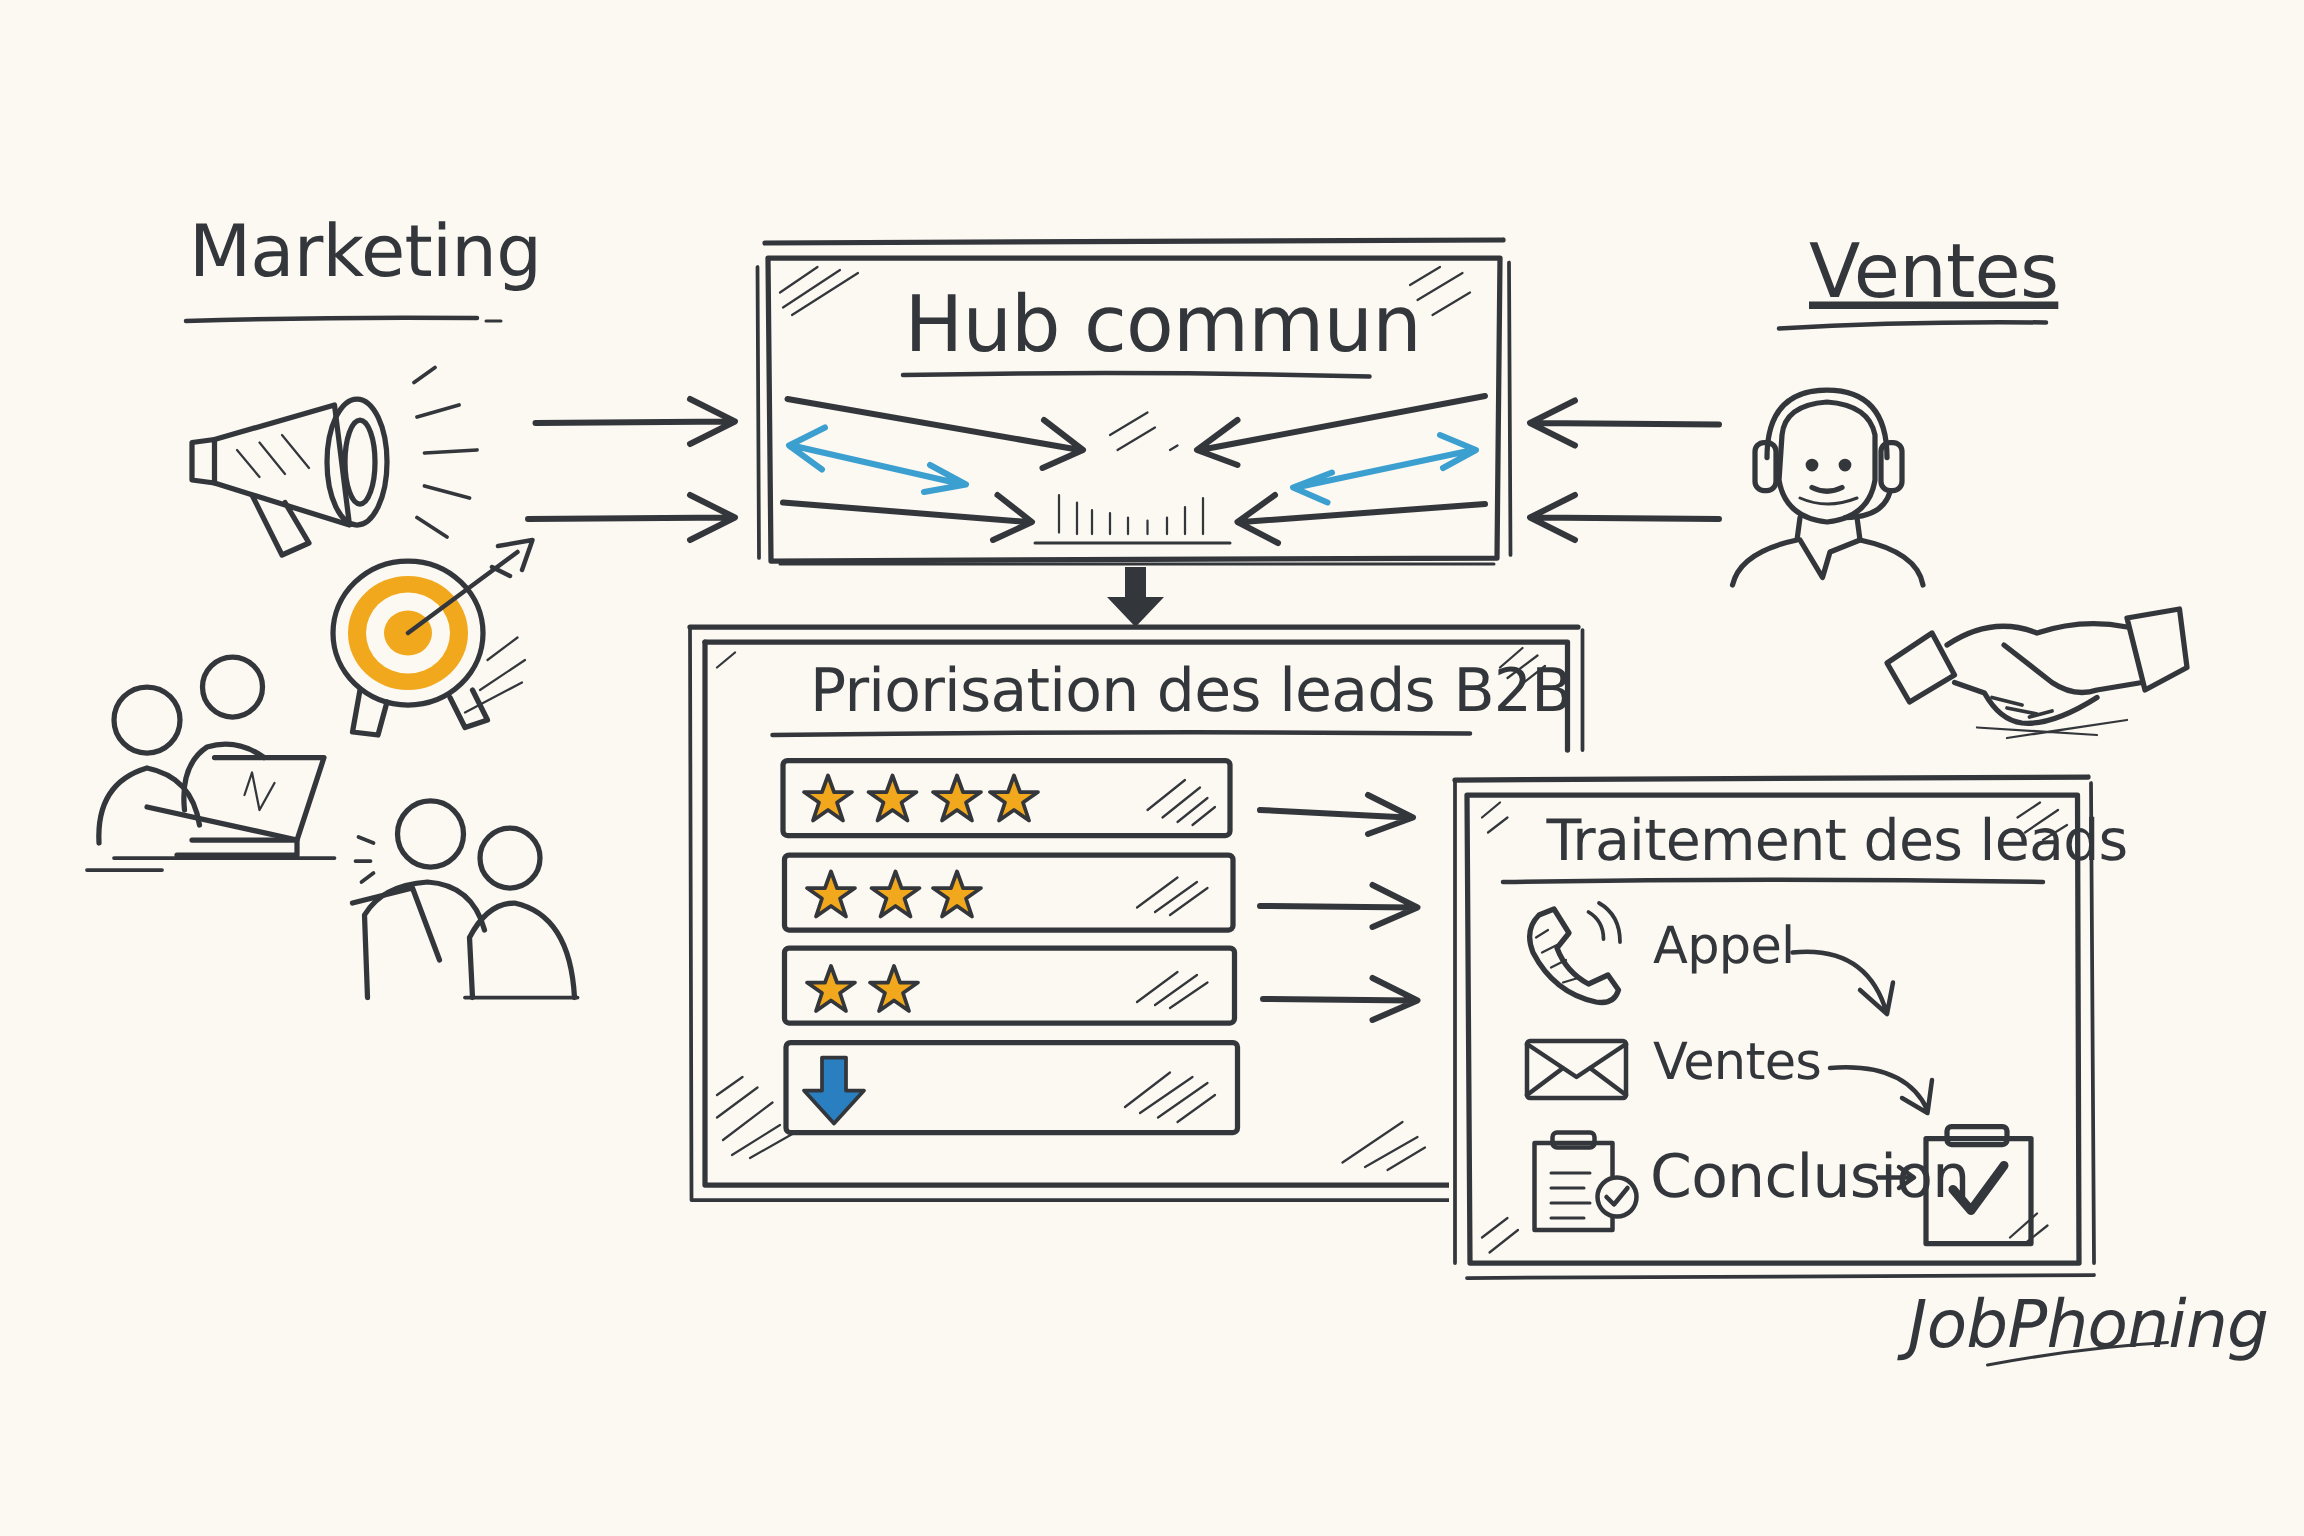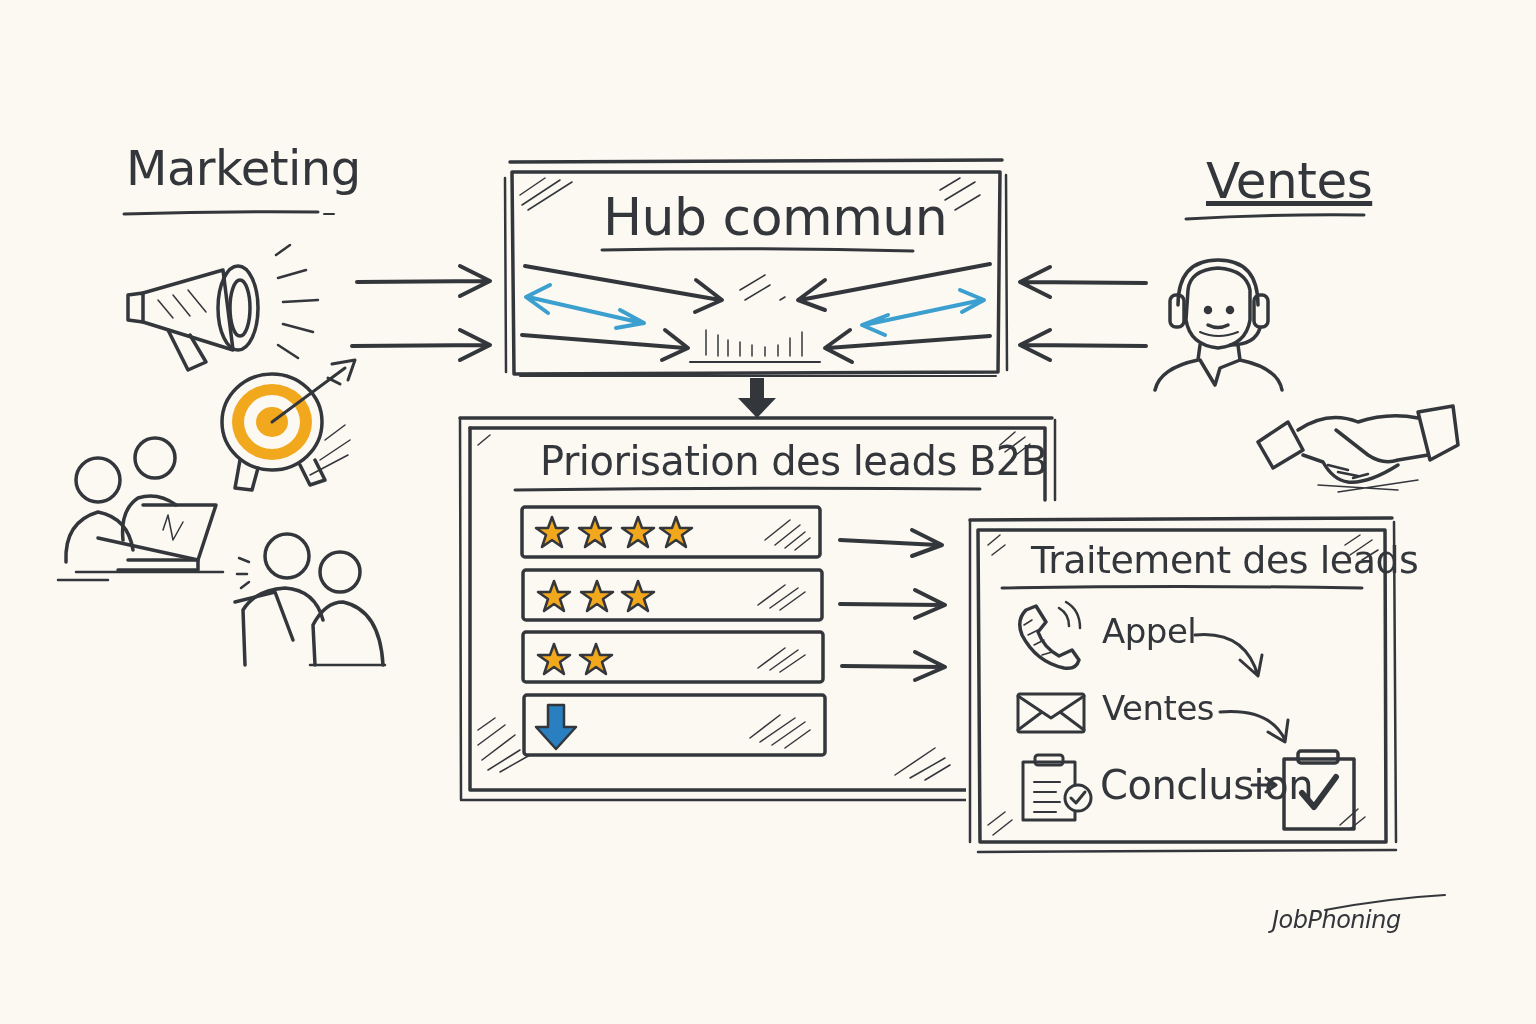--- a/index.html
+++ b/index.html
@@ -272,16 +272,16 @@
 
 <svg style="left:1280px;top:745px;" width="90" height="90">
   <g class="ink" stroke-width="3.5">
     <rect x="4" y="14" width="70" height="70"></rect>
     <rect x="18" y="6" width="40" height="12" rx="3"></rect>
     <path d="M22 48 L34 62 L56 32" stroke-width="6"></path>
     <path d="M60 80 L78 64 M70 84 L85 72" stroke-width="1.5"></path>
   </g>
 </svg>
 
-<div class="abs hand" style="left:1272px; top:906px; font-size:24px; font-style:italic;">JobPhoning</div>
+<div class="abs hand" style="left:1272px; top:858px; font-size:44px; font-style:italic;">JobPhoning</div>
 <svg style="left:0;top:0;" width="1536" height="1024">
   <path class="ink" stroke-width="2" d="M1325 910 Q1390 898 1445 895"></path>
 </svg>
 
 </body></html>

